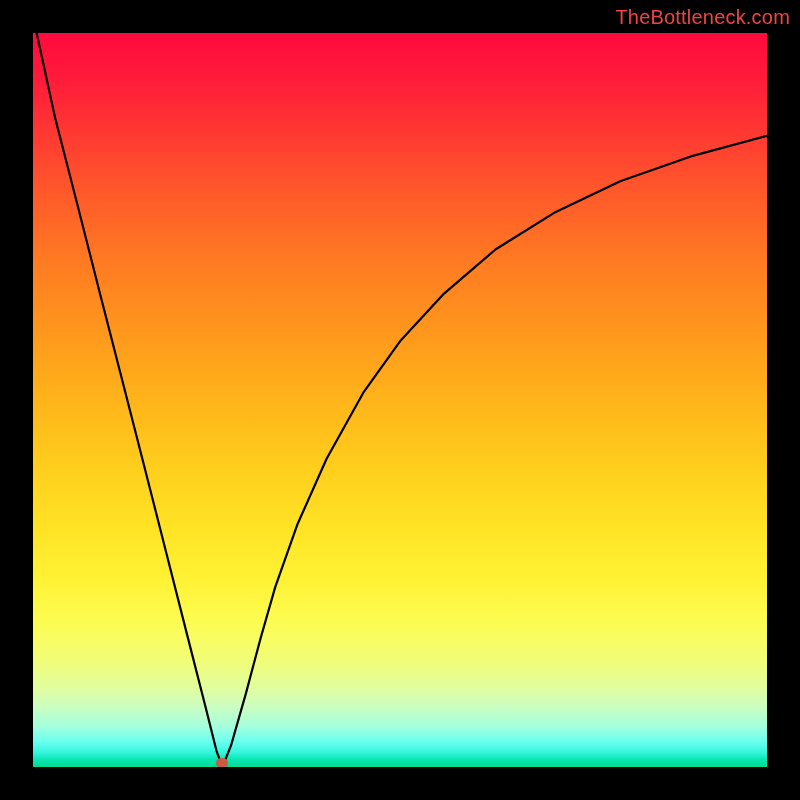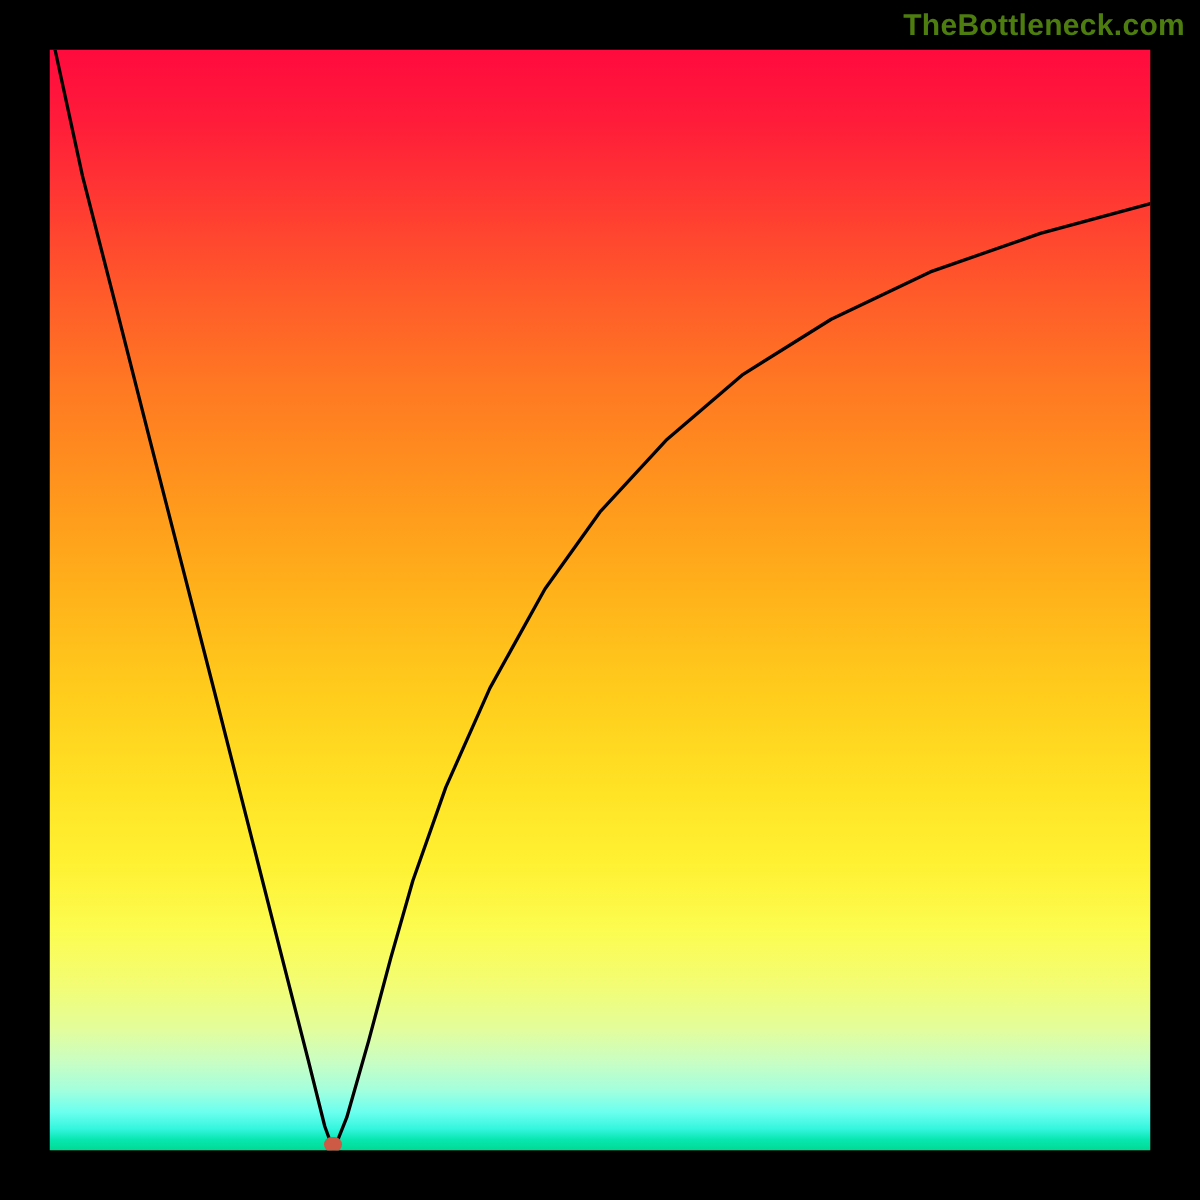--- a/index.html
+++ b/index.html
@@ -22,21 +22,21 @@
       #e3fd9c 89%,
       #c8fec4 92%,
       #a3ffdd 94.5%,
       #6cffef 96.5%,
       #35f6de 98%,
       #08e7b0 99%,
       #00da92 100%);
   }
   .curve{position:absolute;left:0;top:0;width:734px;height:734px}
   .dot{position:absolute;width:12px;height:10px;border-radius:5px;background:#cc5a44;transform:translate(-50%,-50%)}
-  .watermark{position:absolute;top:6px;right:10px;color:#4d7c0f;font-size:20px;font-weight:700;letter-spacing:0.2px}
+  .watermark{position:absolute;top:6px;right:10px;color:#ef4444;font-size:20px;font-weight:400;letter-spacing:0.2px}
 </style>
 </head>
 <body>
 
 <div class="frame">
   <div class="plot">
     <div class="grad"></div>
     <svg class="curve" viewBox="0 0 734 734" preserveAspectRatio="none">
       <path id="curve-path" d="M3.67 0.00 L22.02 84.41 L44.04 170.29 L66.06 256.90 L88.08 342.78 L110.10 428.66 L132.12 515.27 L154.14 601.88 L172.49 673.81 L183.50 717.85 L189.37 734.00 L198.18 711.98 L212.86 660.60 L227.54 605.55 L242.22 554.17 L264.24 491.78 L293.60 425.72 L330.30 359.66 L367.00 308.28 L411.04 260.57 L462.42 216.53 L521.14 179.83 L587.20 148.27 L660.60 122.58 L734.00 102.76 " fill="none" stroke="#000" stroke-width="2.2" stroke-linejoin="round" stroke-linecap="round"></path>
     </svg>

